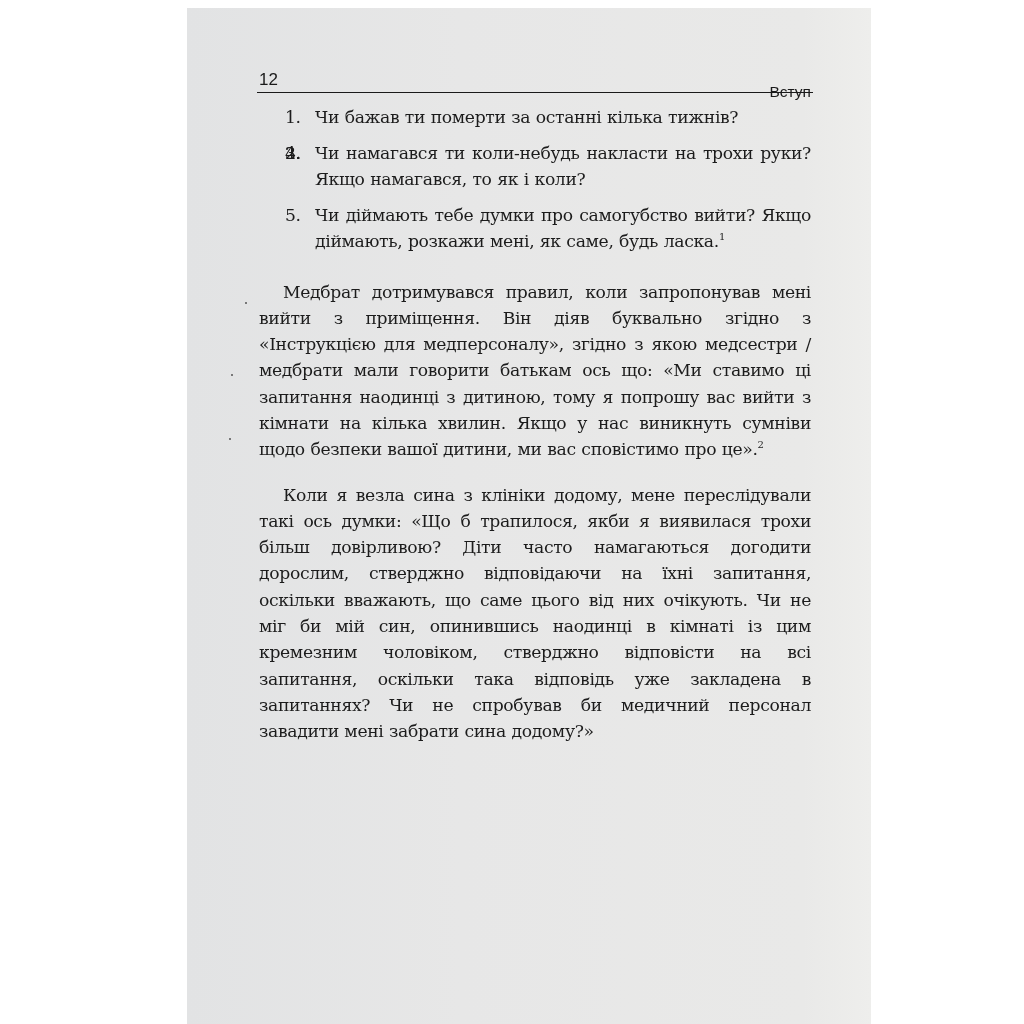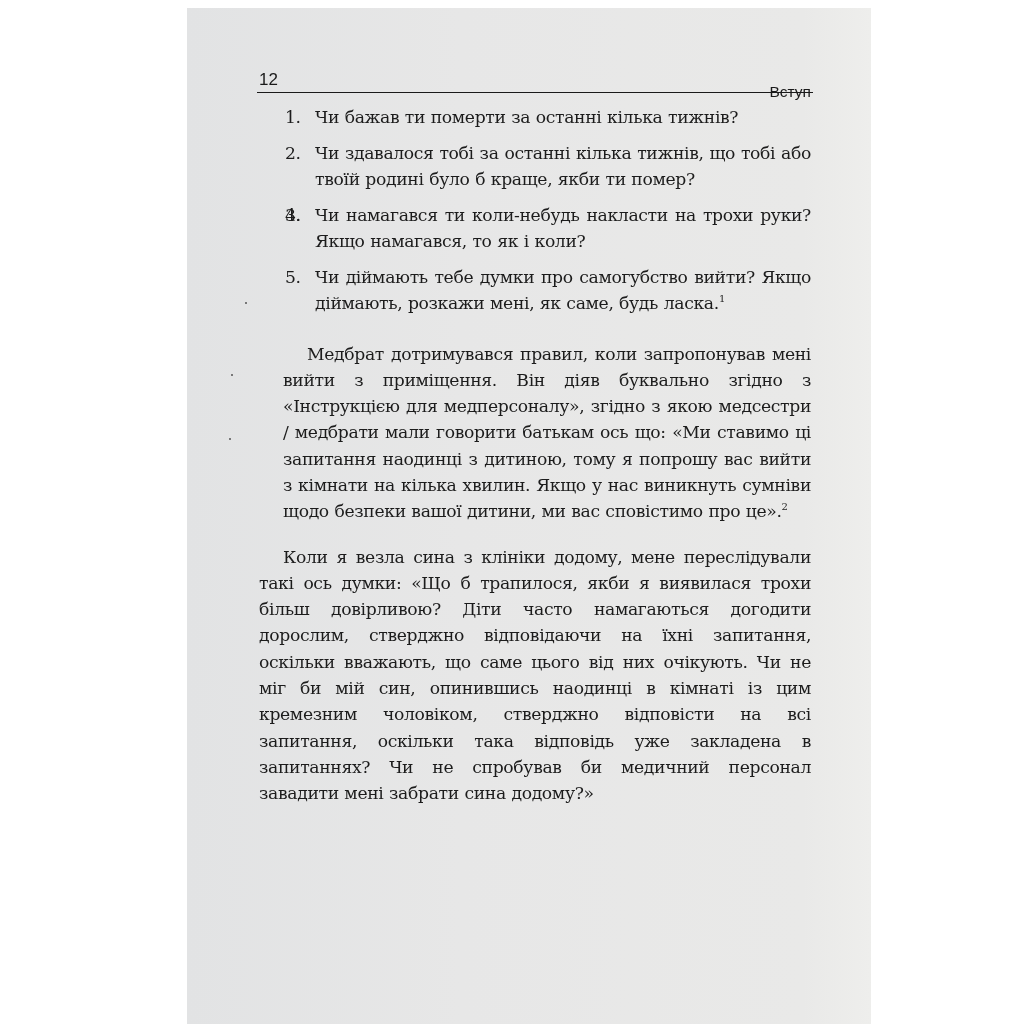--- a/index.html
+++ b/index.html
@@ -68,21 +68,21 @@
       position: absolute;
       left: 0;
       top: 0;
     }
     .para {
       margin: 0;
       text-indent: 24px;
       line-height: 26.3px;
       text-align: justify;
     }
-    .para.first { margin-top: 24px; margin-left: 24px; }
+    .para.first { margin-top: 24px; }
     .para.cont { margin-top: 19px; }
     sup { font-size: 10px; vertical-align: 7px; line-height: 0; }
     .speck {
       position: absolute;
       width: 2px; height: 2px;
       background: #555;
       border-radius: 1px;
     }
   </style>
 </head>
@@ -96,21 +96,20 @@
   </div>
 
   <div class="content">
     <ol class="questions">
       <li>
         <span class="num">1.</span>
         <span>Чи бажав ти померти за останні кілька тижнів?</span>
       </li>
       <li>
         <span class="num">2.</span>
-        <span>Чи здавалося тобі за останні кілька тижнів, що тобі або твоїй родині було б краще, якби ти помер?</span>
       </li>
       <li>
         <span class="num">3.</span>
       </li>
       <li>
         <span class="num">4.</span>
         <span>Чи намагався ти коли-небудь накласти на трохи руки? Якщо намагався, то як і коли?</span>
       </li>
       <li>
         <span class="num">5.</span>

